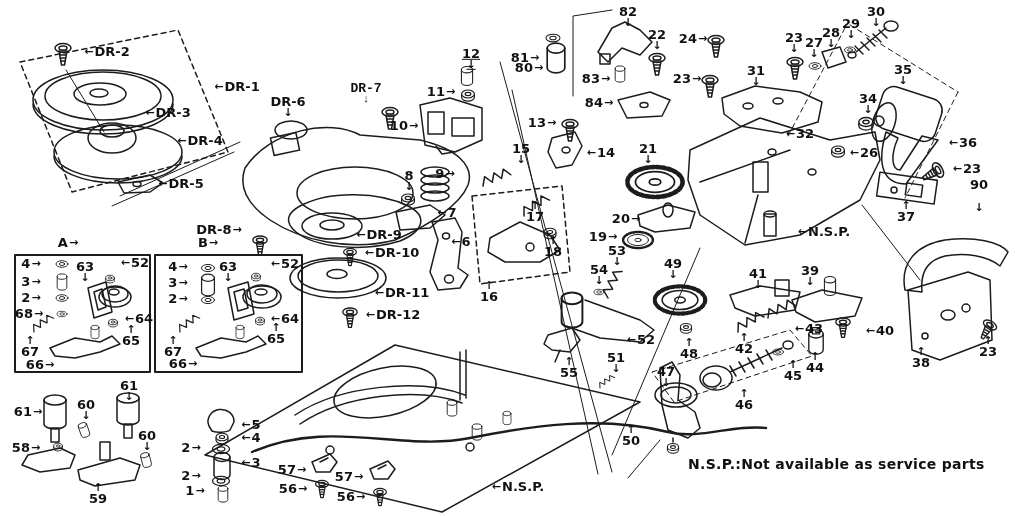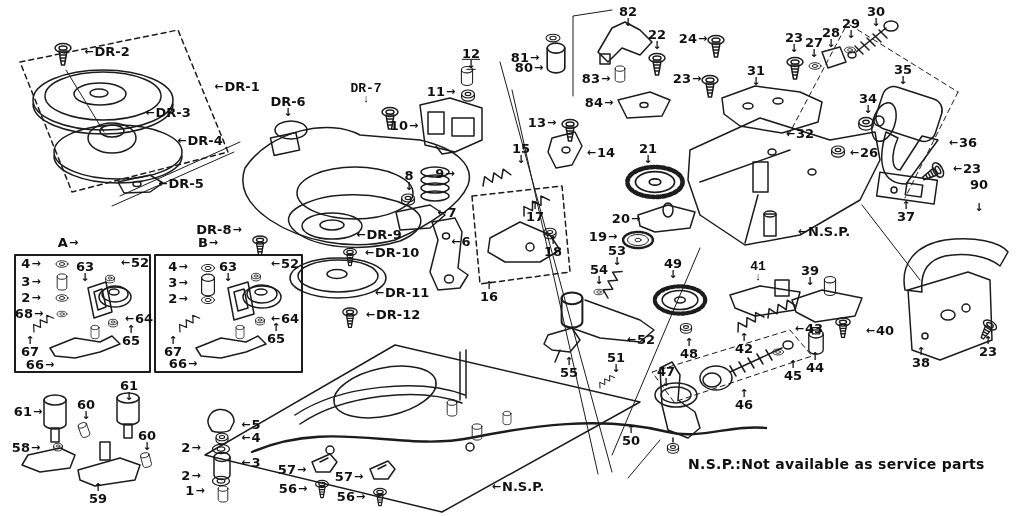--- a/index.html
+++ b/index.html
@@ -718,21 +718,21 @@
         <span class="ar">↓</span>
       </div>
       <div class="lbl vert" style="left: 599px; top: 274px;">
         <span>54</span>
         <span class="ar">↓</span>
       </div>
       <div class="lbl vert" style="left: 673px; top: 268px;">
         <span>49</span>
         <span class="ar">↓</span>
       </div>
-      <div class="lbl vert" style="left: 758px; top: 271px; font-family: Liberation Mono, monospace;">
+      <div class="lbl vert" style="left: 758px; top: 278px;">
         <span>41</span>
         <span class="ar">↓</span>
       </div>
       <div class="lbl vert" style="left: 810px; top: 275px;">
         <span>39</span>
         <span class="ar">↓</span>
       </div>
       <div class="lbl" style="left: 880px; top: 330px;">
         <span class="ar">←</span>
         <span>40</span>

